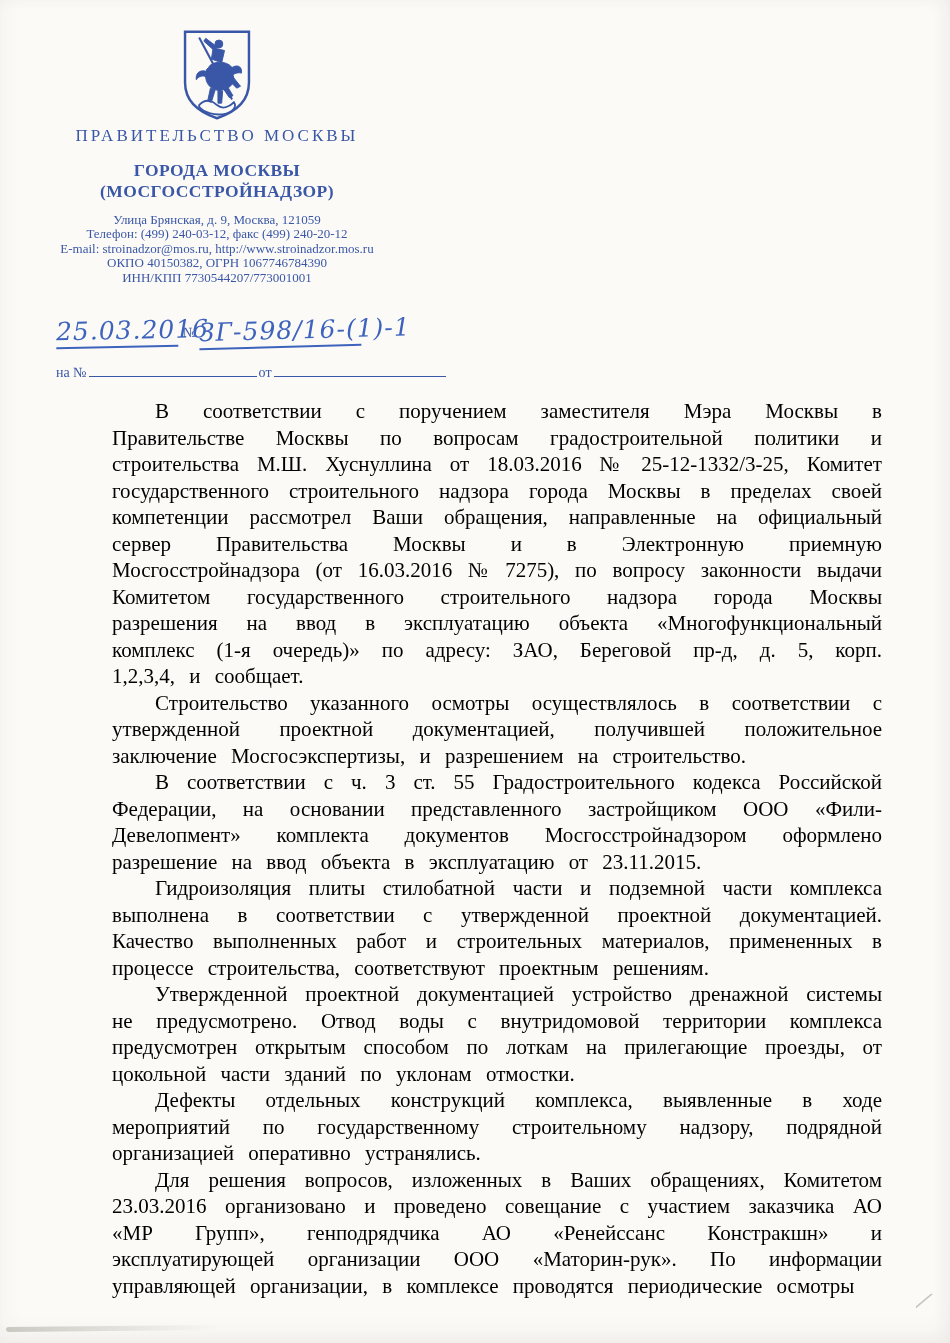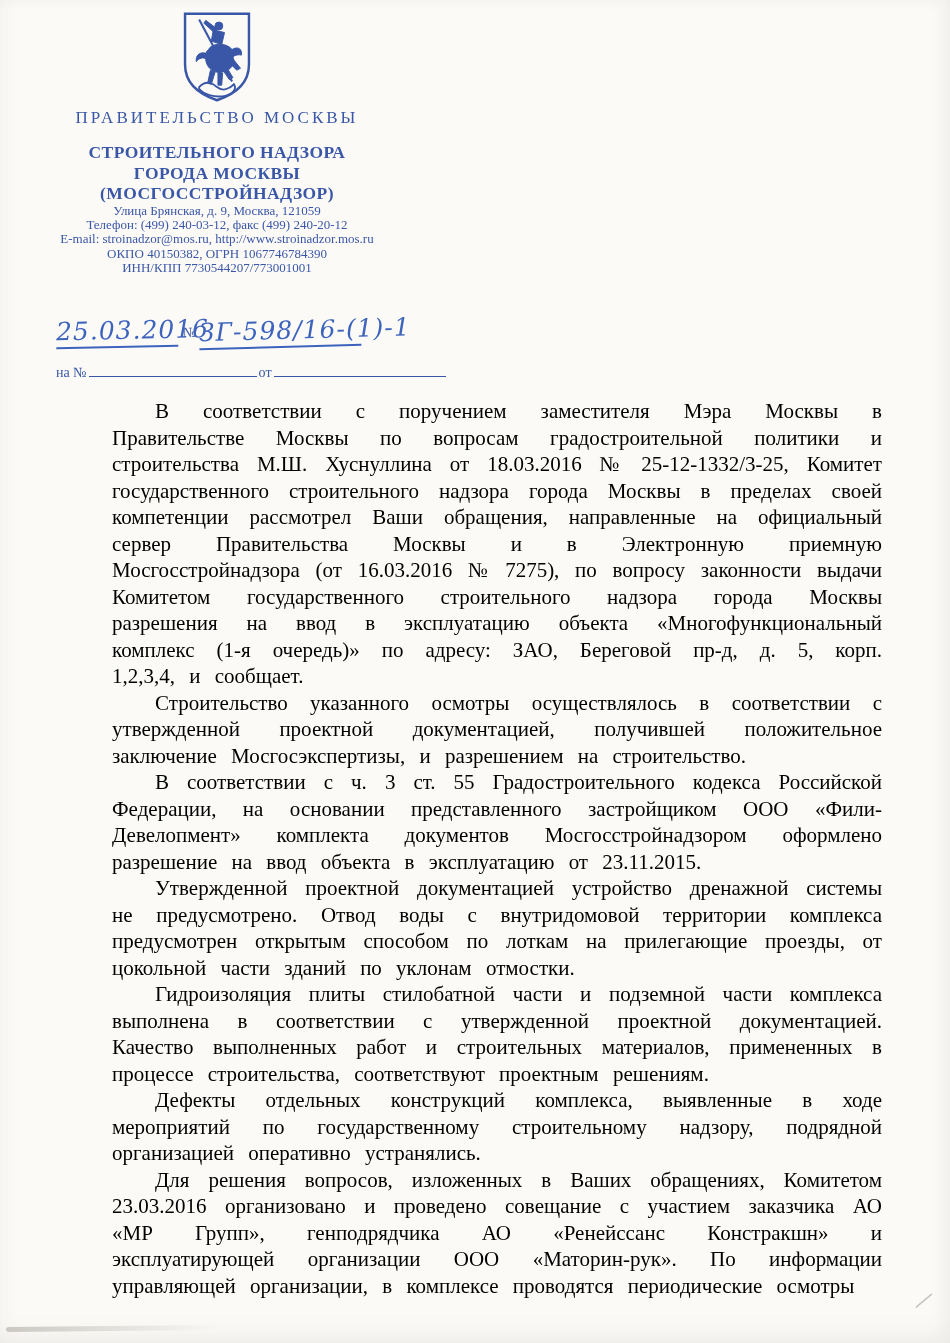--- a/index.html
+++ b/index.html
@@ -4,25 +4,25 @@
 <style>
   html,body { margin:0; padding:0; background:#e9e9e7; }
   .page {
     position:relative; width:950px; height:1343px; margin:0 auto;
     background:#fbfaf7; overflow:hidden;
     font-family:"Liberation Serif", serif;
     box-shadow:inset 0 -10px 22px rgba(70,65,55,0.05), inset -6px 0 14px rgba(70,65,55,0.03);
   }
 
   
-  .letterhead { position:absolute; left:52px; top:10px; width:330px; text-align:center; color:#3a57a7; }
+  .letterhead { position:absolute; left:52px; top:28px; width:330px; text-align:center; color:#3a57a7; }
   .emblem { display:block; width:74px; height:94px; margin:0 auto 3px auto; }
   .gov-title { font-size:17px; letter-spacing:3px; white-space:nowrap; margin-top:4px; }
   .committee { margin-top:14px; font-weight:bold; font-size:17.5px; line-height:20.5px; letter-spacing:0.4px; }
-  .contacts { font-size:13px; line-height:14.4px; }
+  .contacts { margin-top:12px; font-size:13px; line-height:14.4px; }
   .contacts div { white-space:nowrap; }
 
   
   .ref-row { position:absolute; left:56px; top:316px; width:360px; white-space:nowrap; }
   .hw {
     font-family:"DejaVu Serif", serif; font-style:italic;
     color:#3d63bd; font-size:25px; letter-spacing:1px;
   }
   .hw-date { display:inline-block; width:122px; text-align:center;
     border-bottom:2px solid #3d63bd; transform:rotate(-1.2deg); padding-bottom:1px; }
@@ -70,21 +70,20 @@
         <path d="M32 64 L29 78 L33 79 L37 66 Z"></path>
         <path d="M40 66 L40 80 L44 80 L45 67 Z"></path>
         <path d="M27 46 C20 44 16 49 17 55 C20 51 24 50 27 52 Z"></path>
         <path d="M20 82 C27 74 35 78 39 82 C45 87 52 84 57 79 C60 83 57 89 49 91 C37 94 25 90 20 84 Z" fill="none" stroke-width="2"></path>
       </g>
     </svg>
 
     <div class="gov-title">ПРАВИТЕЛЬСТВО МОСКВЫ</div>
 
     <div class="committee">
-      <div>СТРОИТЕЛЬНОГО НАДЗОРА</div>
       <div>ГОРОДА МОСКВЫ</div>
       <div>(МОСГОССТРОЙНАДЗОР)</div>
     </div>
 
     <div class="contacts">
       <div>Улица Брянская, д. 9, Москва, 121059</div>
       <div>Телефон: (499) 240-03-12, факс (499) 240-20-12</div>
       <div>E-mail: stroinadzor@mos.ru, http://www.stroinadzor.mos.ru</div>
       <div>ОКПО 40150382, ОГРН 1067746784390</div>
       <div>ИНН/КПП 7730544207/773001001</div>
@@ -96,21 +95,21 @@
   </div>
 
   <div class="na-row">
     <span>на №</span><span class="blank blank-1"></span><span class="from-label">от</span><span class="blank blank-2"></span>
   </div>
 
   <div class="body-text">
     <p>В соответствии с поручением заместителя Мэра Москвы в Правительстве Москвы по вопросам градостроительной политики и строительства М.Ш. Хуснуллина от 18.03.2016 № 25-12-1332/3-25, Комитет государственного строительного надзора города Москвы в пределах своей компетенции рассмотрел Ваши обращения, направленные на официальный сервер Правительства Москвы и в Электронную приемную Мосгосстройнадзора (от 16.03.2016 № 7275), по вопросу законности выдачи Комитетом государственного строительного надзора города Москвы разрешения на ввод в эксплуатацию объекта «Многофункциональный комплекс (1-я очередь)» по адресу: ЗАО, Береговой пр-д, д. 5, корп. 1,2,3,4, и сообщает.</p>
     <p>Строительство указанного осмотры осуществлялось в соответствии с утвержденной проектной документацией, получившей положительное заключение Мосгосэкспертизы, и разрешением на строительство.</p>
     <p>В соответствии с ч. 3 ст. 55 Градостроительного кодекса Российской Федерации, на основании представленного застройщиком ООО «Фили-Девелопмент» комплекта документов Мосгосстройнадзором оформлено разрешение на ввод объекта в эксплуатацию от 23.11.2015.</p>
+    <p>Гидроизоляция плиты стилобатной части и подземной части комплекса выполнена в соответствии с утвержденной проектной документацией. Качество выполненных работ и строительных материалов, примененных в процессе строительства, соответствуют проектным решениям.</p>
     <p>Утвержденной проектной документацией устройство дренажной системы не предусмотрено. Отвод воды с внутридомовой территории комплекса предусмотрен открытым способом по лоткам на прилегающие проезды, от цокольной части зданий по уклонам отмостки.</p>
-    <p>Гидроизоляция плиты стилобатной части и подземной части комплекса выполнена в соответствии с утвержденной проектной документацией. Качество выполненных работ и строительных материалов, примененных в процессе строительства, соответствуют проектным решениям.</p>
     <p>Дефекты отдельных конструкций комплекса, выявленные в ходе мероприятий по государственному строительному надзору, подрядной организацией оперативно устранялись.</p>
     <p>Для решения вопросов, изложенных в Ваших обращениях, Комитетом 23.03.2016 организовано и проведено совещание с участием заказчика АО «МР Групп», генподрядчика АО «Ренейссанс Констракшн» и эксплуатирующей организации ООО «Маторин-рук». По информации управляющей организации, в комплексе проводятся периодические осмотры</p>
   </div>
 
   <div class="artifact-bl"></div>
   <div class="artifact-br"></div>
 </div>
 
 </body></html>

